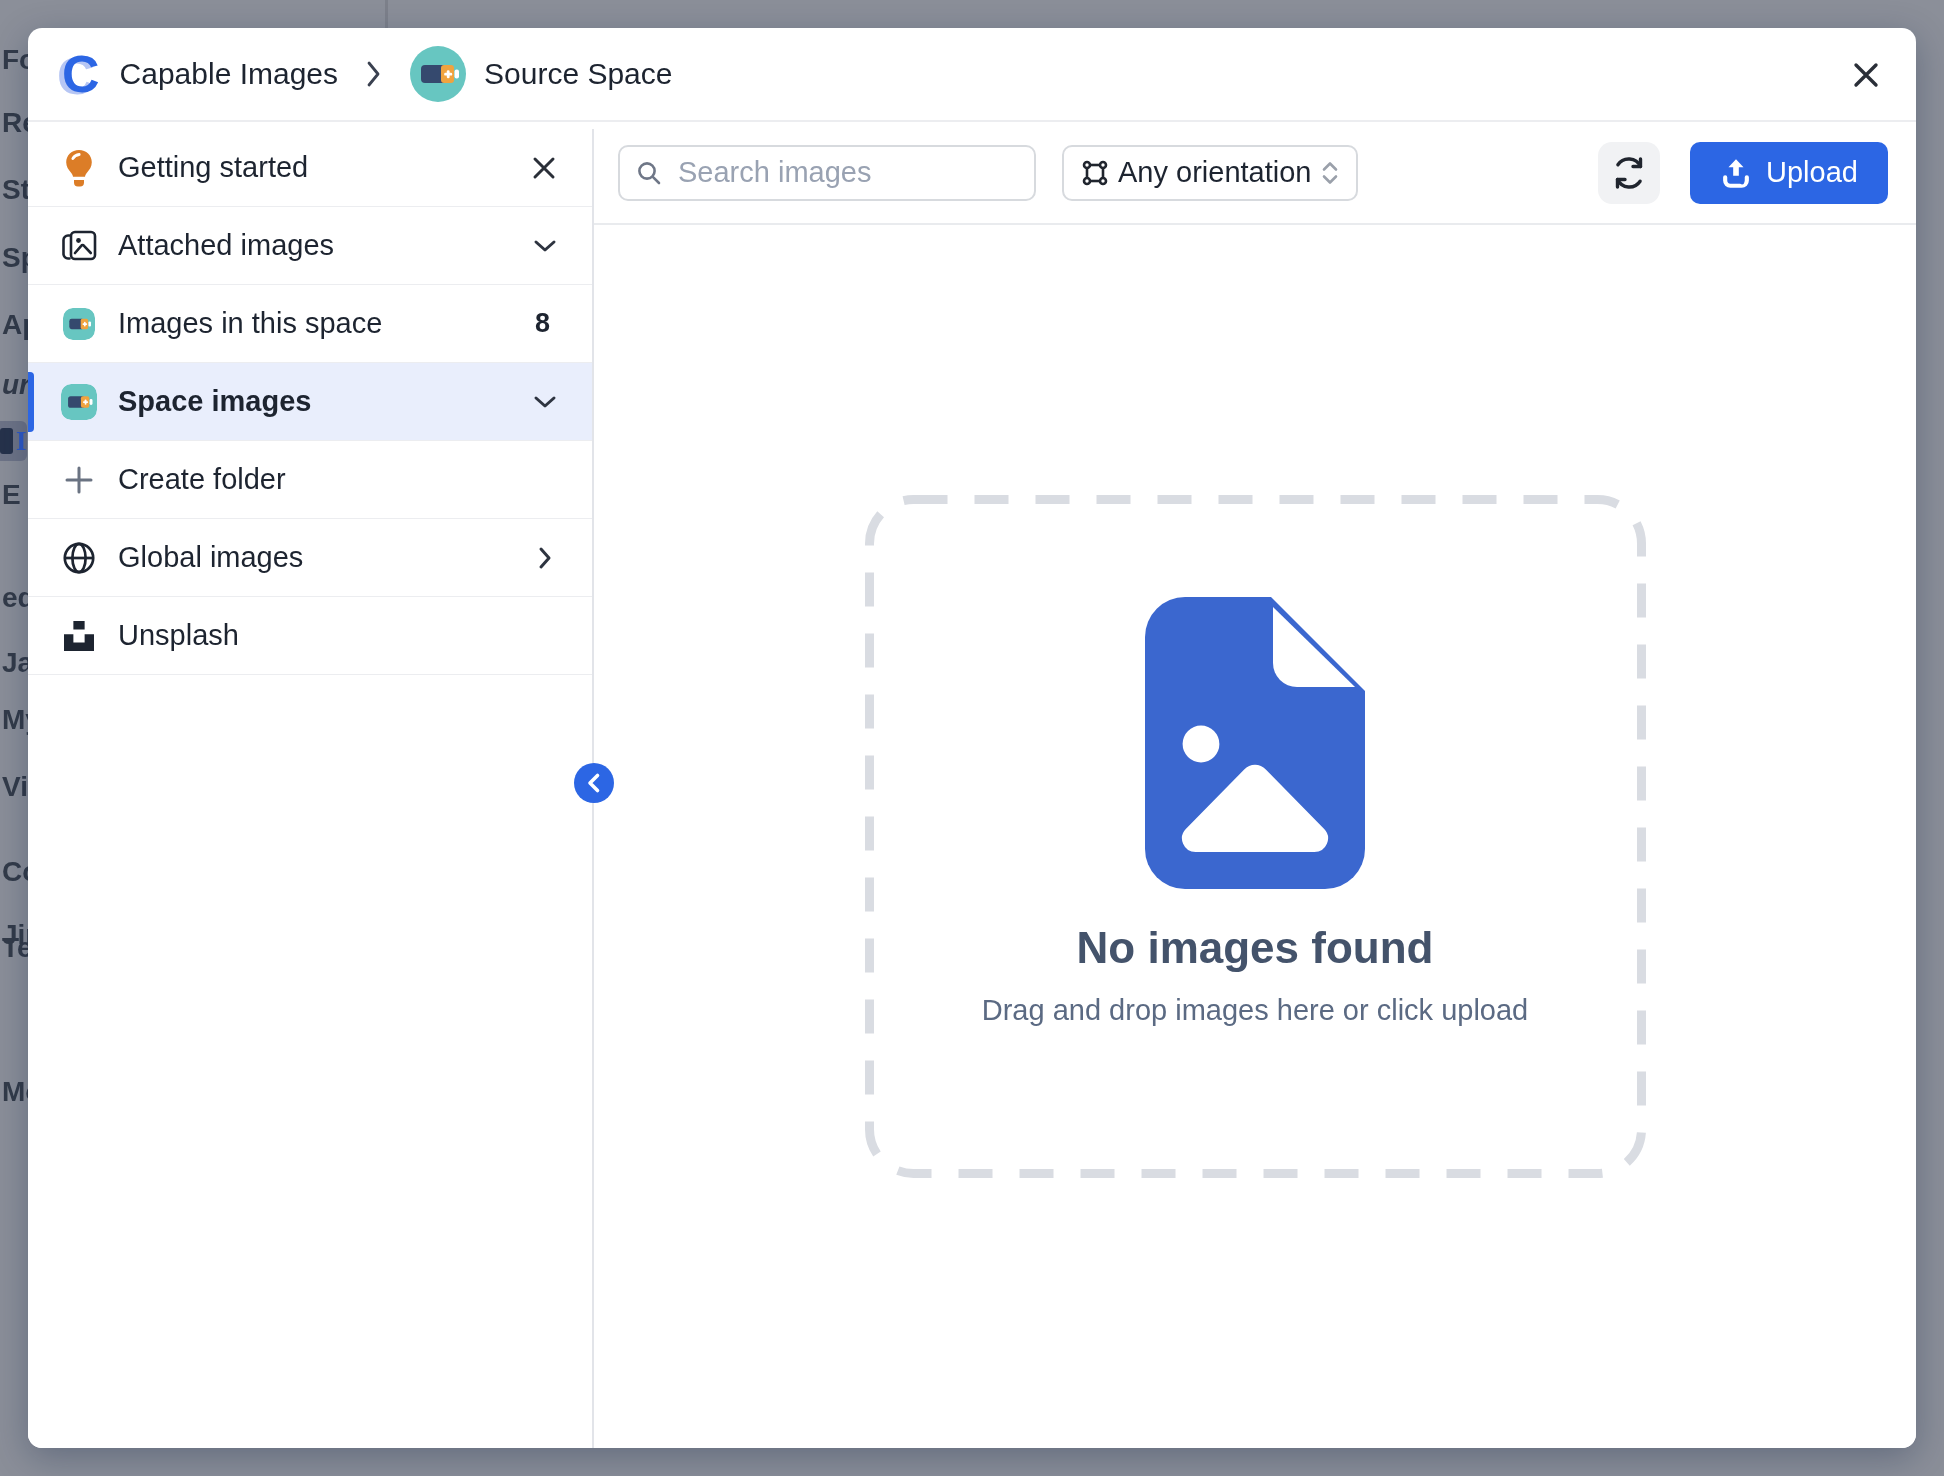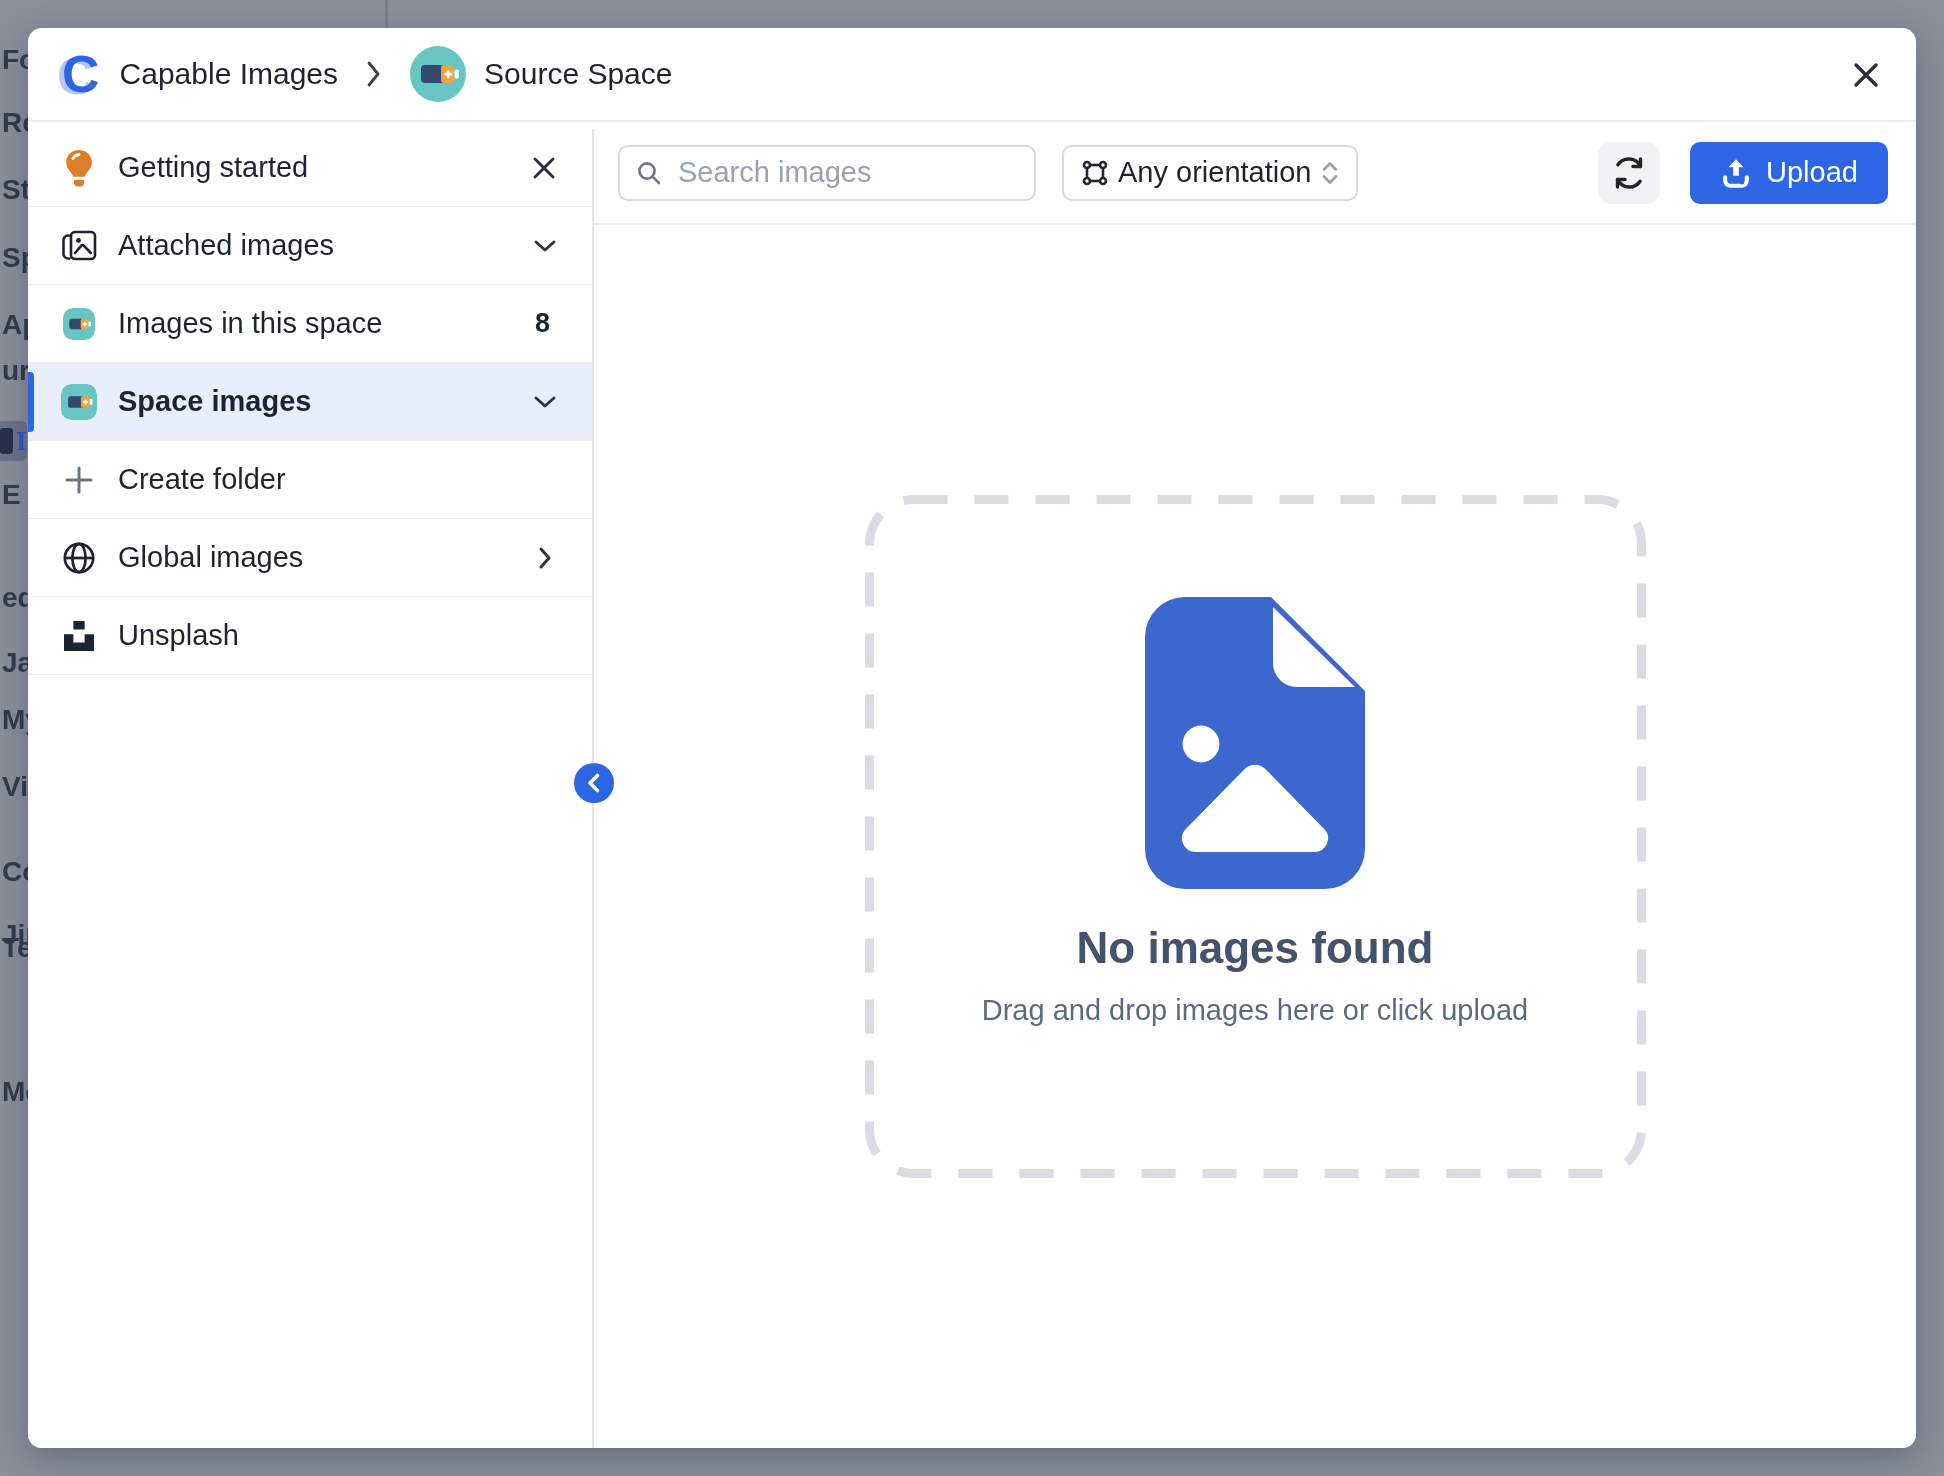--- a/index.html
+++ b/index.html
@@ -130,21 +130,21 @@
 </head>
 <body>
 
 <div class="backdrop">
   <div>
       <span class="bg-frag" style="top: 43px;">Fo</span>
       <span class="bg-frag" style="top: 106px;">Re</span>
       <span class="bg-frag" style="top: 173px;">Sta</span>
       <span class="bg-frag" style="top: 241px;">Sp</span>
       <span class="bg-frag" style="top: 308px;">Ap</span>
-      <span class="bg-frag" style="top: 354px;">ur</span>
+      <span class="bg-frag" style="top: 368px; font-style: italic;">ur</span>
       <span class="bg-frag" style="top: 478px;">E</span>
       <span class="bg-frag" style="top: 581px;">ed</span>
       <span class="bg-frag" style="top: 646px;">Ja</span>
       <span class="bg-frag" style="top: 703px;">My</span>
       <span class="bg-frag" style="top: 770px;">Vi</span>
       <span class="bg-frag" style="top: 855px;">Co</span>
       <span class="bg-frag" style="top: 918px;">Jir</span>
       <span class="bg-frag" style="top: 931px;">Te</span>
       <span class="bg-frag" style="top: 1075px;">Mo</span>
     </div>

